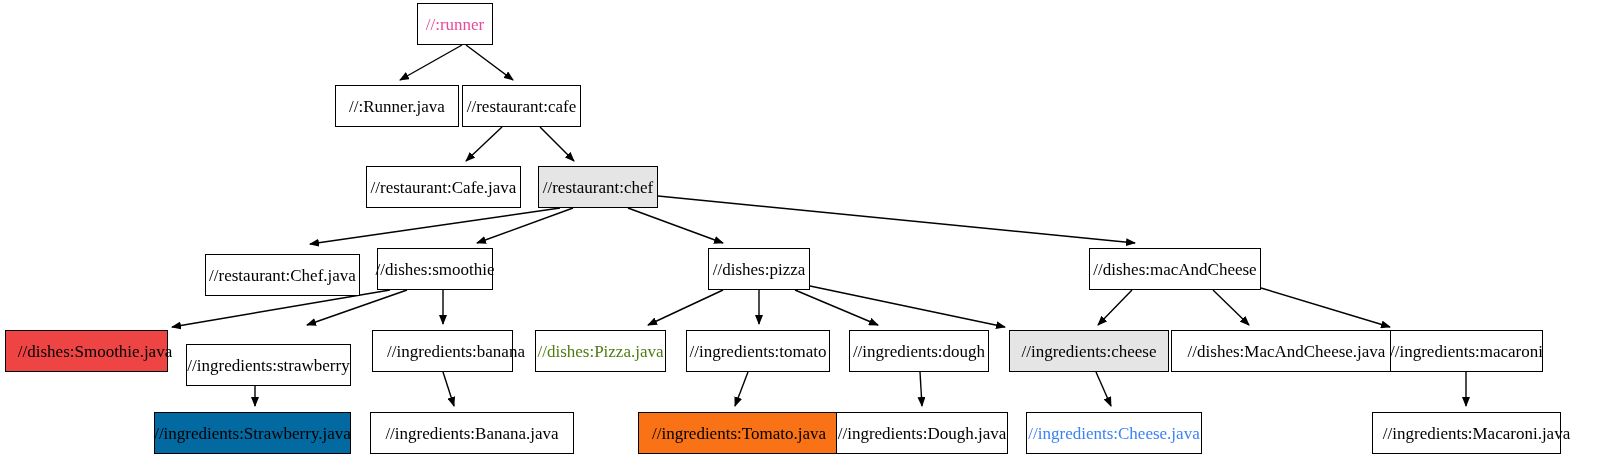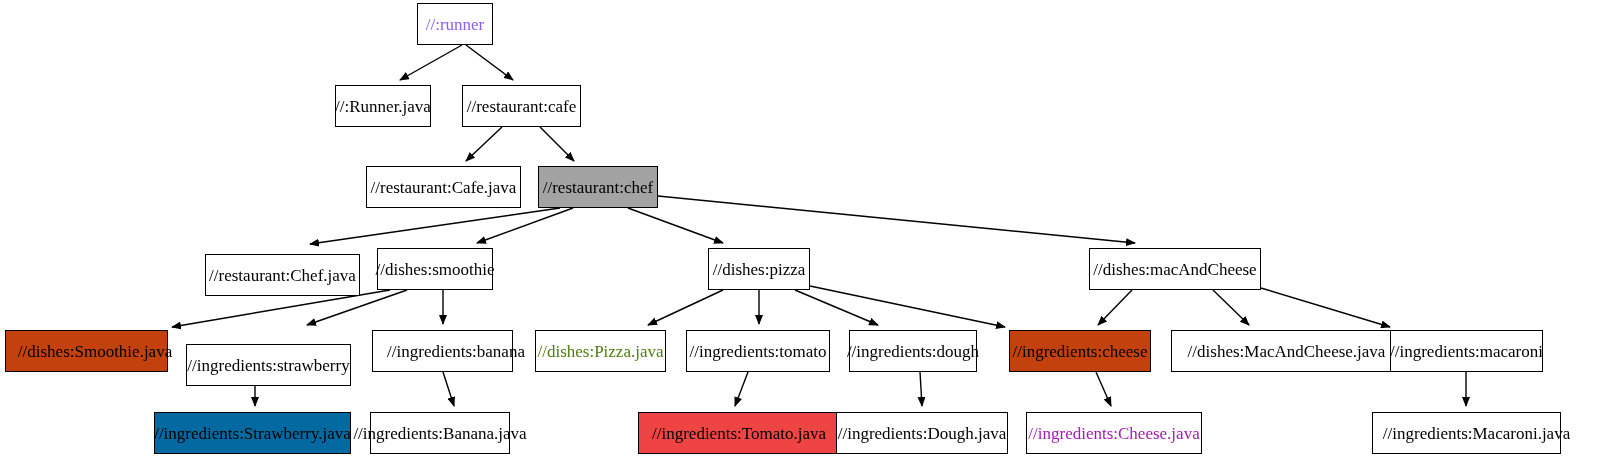--- a/index.html
+++ b/index.html
@@ -73,85 +73,85 @@
         <path d="M255,372 L255,406" fill="none" stroke="#000000" stroke-width="1.4" marker-end="url(#arrowhead)"></path>
         <path d="M443,372 L454,406" fill="none" stroke="#000000" stroke-width="1.4" marker-end="url(#arrowhead)"></path>
         <path d="M748,372 L735,406" fill="none" stroke="#000000" stroke-width="1.4" marker-end="url(#arrowhead)"></path>
         <path d="M920,372 L922,406" fill="none" stroke="#000000" stroke-width="1.4" marker-end="url(#arrowhead)"></path>
         <path d="M1096,372 L1111,406" fill="none" stroke="#000000" stroke-width="1.4" marker-end="url(#arrowhead)"></path>
         <path d="M1466,372 L1466,406" fill="none" stroke="#000000" stroke-width="1.4" marker-end="url(#arrowhead)"></path>
       </g>
   </svg>
   <div id="nodes-layer">
       <div class="gv-node" style="left: 417px; top: 3px; width: 76px; border-color: rgb(0, 0, 0); background: rgb(255, 255, 255);">
-        <span class="gv-label" style="color: #8b5cf6;">//:runner</span>
+        <span class="gv-label" style="color: #ec4899;">//:runner</span>
       </div>
-      <div class="gv-node" style="left: 335px; top: 85px; width: 96px; border-color: rgb(0, 0, 0); background: rgb(255, 255, 255);">
+      <div class="gv-node" style="left: 335px; top: 85px; width: 124px; border-color: rgb(0, 0, 0); background: rgb(255, 255, 255);">
         <span class="gv-label" style="color: rgb(0, 0, 0);">//:Runner.java</span>
       </div>
       <div class="gv-node" style="left: 462px; top: 85px; width: 119px; border-color: rgb(0, 0, 0); background: rgb(255, 255, 255);">
         <span class="gv-label" style="color: rgb(0, 0, 0);">//restaurant:cafe</span>
       </div>
       <div class="gv-node" style="left: 366px; top: 166px; width: 155px; border-color: rgb(0, 0, 0); background: rgb(255, 255, 255);">
         <span class="gv-label" style="color: rgb(0, 0, 0);">//restaurant:Cafe.java</span>
       </div>
-      <div class="gv-node" style="left: 538px; top: 166px; width: 120px; border-color: rgb(0, 0, 0); background: #a3a3a3;">
+      <div class="gv-node" style="left: 538px; top: 166px; width: 120px; border-color: rgb(0, 0, 0); background: #e5e5e5;">
         <span class="gv-label" style="color: rgb(0, 0, 0);">//restaurant:chef</span>
       </div>
       <div class="gv-node" style="left: 205px; top: 254px; width: 155px; border-color: rgb(0, 0, 0); background: rgb(255, 255, 255);">
         <span class="gv-label" style="color: rgb(0, 0, 0);">//restaurant:Chef.java</span>
       </div>
       <div class="gv-node" style="left: 377px; top: 248px; width: 116px; border-color: rgb(0, 0, 0); background: rgb(255, 255, 255);">
         <span class="gv-label" style="color: rgb(0, 0, 0);">//dishes:smoothie</span>
       </div>
       <div class="gv-node" style="left: 708px; top: 248px; width: 102px; border-color: rgb(0, 0, 0); background: rgb(255, 255, 255);">
         <span class="gv-label" style="color: rgb(0, 0, 0);">//dishes:pizza</span>
       </div>
       <div class="gv-node" style="left: 1089px; top: 248px; width: 172px; border-color: rgb(0, 0, 0); background: rgb(255, 255, 255);">
         <span class="gv-label" style="color: rgb(0, 0, 0);">//dishes:macAndCheese</span>
       </div>
-      <div class="gv-node" style="left: 5px; top: 330px; width: 163px; border-color: rgb(0, 0, 0); background: #c2410c; padding-left: 17px;">
+      <div class="gv-node" style="left: 5px; top: 330px; width: 163px; border-color: rgb(0, 0, 0); background: #ef4444; padding-left: 17px;">
         <span class="gv-label" style="color: rgb(0, 0, 0);">//dishes:Smoothie.java</span>
       </div>
       <div class="gv-node" style="left: 186px; top: 344px; width: 165px; border-color: rgb(0, 0, 0); background: rgb(255, 255, 255);">
         <span class="gv-label" style="color: rgb(0, 0, 0);">//ingredients:strawberry</span>
       </div>
       <div class="gv-node" style="left: 372px; top: 330px; width: 141px; border-color: rgb(0, 0, 0); background: rgb(255, 255, 255);">
         <span class="gv-label" style="color: rgb(0, 0, 0); margin-left: 27px;">//ingredients:banana</span>
       </div>
       <div class="gv-node" style="left: 535px; top: 330px; width: 131px; border-color: rgb(0, 0, 0); background: rgb(255, 255, 255);">
         <span class="gv-label" style="color: #4d7c0f;">//dishes:Pizza.java</span>
       </div>
       <div class="gv-node" style="left: 686px; top: 330px; width: 144px; border-color: rgb(0, 0, 0); background: rgb(255, 255, 255);">
         <span class="gv-label" style="color: rgb(0, 0, 0);">//ingredients:tomato</span>
       </div>
-      <div class="gv-node" style="left: 849px; top: 330px; width: 128px; border-color: rgb(0, 0, 0); background: rgb(255, 255, 255);">
+      <div class="gv-node" style="left: 849px; top: 330px; width: 140px; border-color: rgb(0, 0, 0); background: rgb(255, 255, 255);">
         <span class="gv-label" style="color: rgb(0, 0, 0);">//ingredients:dough</span>
       </div>
-      <div class="gv-node" style="left: 1009px; top: 330px; width: 142px; border-color: rgb(0, 0, 0); background: #c2410c; justify-content: center;">
+      <div class="gv-node" style="left: 1009px; top: 330px; width: 160px; border-color: rgb(0, 0, 0); background: #e5e5e5; justify-content: center;">
         <span class="gv-label" style="color: rgb(0, 0, 0);">//ingredients:cheese</span>
       </div>
       <div class="gv-node" style="left: 1171px; top: 330px; width: 231px; border-color: rgb(0, 0, 0); background: rgb(255, 255, 255);">
         <span class="gv-label" style="color: rgb(0, 0, 0);">//dishes:MacAndCheese.java</span>
       </div>
       <div class="gv-node" style="left: 1390px; top: 330px; width: 153px; border-color: rgb(0, 0, 0); background: rgb(255, 255, 255);">
         <span class="gv-label" style="color: rgb(0, 0, 0);">//ingredients:macaroni</span>
       </div>
       <div class="gv-node" style="left: 154px; top: 412px; width: 197px; border-color: rgb(0, 0, 0); background: #0369a1;">
         <span class="gv-label" style="color: rgb(0, 0, 0);">//ingredients:Strawberry.java</span>
       </div>
-      <div class="gv-node" style="left: 370px; top: 412px; width: 140px; border-color: rgb(0, 0, 0); background: rgb(255, 255, 255);">
+      <div class="gv-node" style="left: 370px; top: 412px; width: 204px; border-color: rgb(0, 0, 0); background: rgb(255, 255, 255);">
         <span class="gv-label" style="color: rgb(0, 0, 0);">//ingredients:Banana.java</span>
       </div>
-      <div class="gv-node" style="left: 638px; top: 412px; width: 202px; border-color: rgb(0, 0, 0); background: #ef4444;">
+      <div class="gv-node" style="left: 638px; top: 412px; width: 202px; border-color: rgb(0, 0, 0); background: #f97316;">
         <span class="gv-label" style="color: rgb(0, 0, 0);">//ingredients:Tomato.java</span>
       </div>
       <div class="gv-node" style="left: 836px; top: 412px; width: 172px; border-color: rgb(0, 0, 0); background: rgb(255, 255, 255); justify-content: center;">
         <span class="gv-label" style="color: rgb(0, 0, 0);">//ingredients:Dough.java</span>
       </div>
       <div class="gv-node" style="left: 1026px; top: 412px; width: 176px; border-color: rgb(0, 0, 0); background: rgb(255, 255, 255);">
-        <span class="gv-label" style="color: #a21caf;">//ingredients:Cheese.java</span>
+        <span class="gv-label" style="color: #3b82f6;">//ingredients:Cheese.java</span>
       </div>
       <div class="gv-node" style="left: 1372px; top: 412px; width: 189px; border-color: rgb(0, 0, 0); background: rgb(255, 255, 255); padding-left: 20px;">
         <span class="gv-label" style="color: rgb(0, 0, 0);">//ingredients:Macaroni.java</span>
       </div>
     </div>
 </div>
 
 </body></html>

